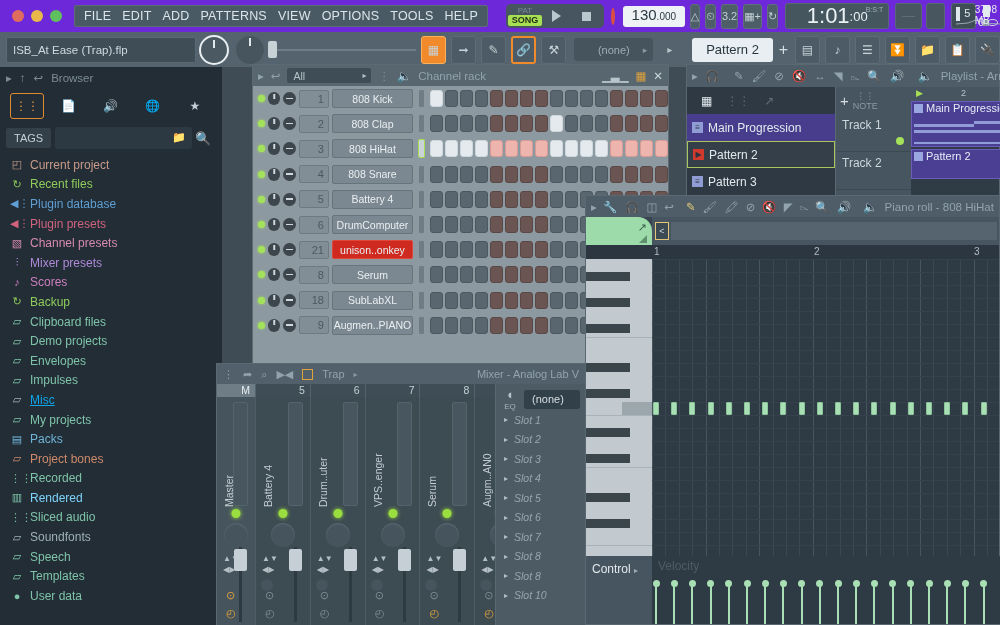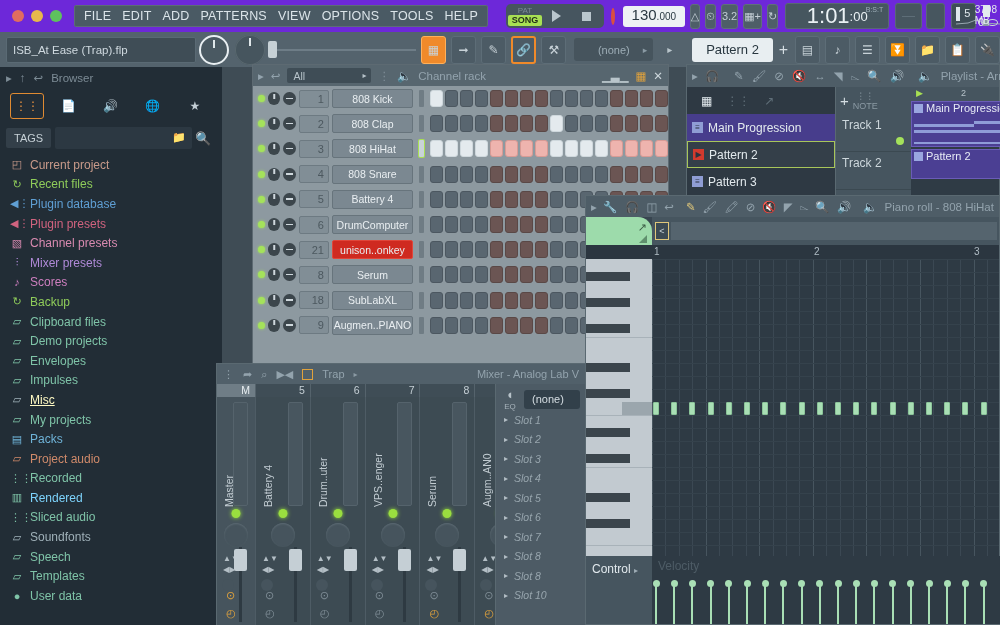--- a/index.html
+++ b/index.html
@@ -384,33 +384,33 @@
       <div class="bri">
         <span class="ic" style="color: rgb(127, 196, 168);">▱</span>
         <span style="color: rgb(127, 196, 168);">Envelopes</span>
       </div>
       <div class="bri">
         <span class="ic" style="color: rgb(127, 196, 168);">▱</span>
         <span style="color: rgb(127, 196, 168);">Impulses</span>
       </div>
       <div class="bri">
         <span class="ic" style="color: rgb(159, 176, 184);">▱</span>
-        <span style="color: #fef9c3; text-decoration: underline;">Misc</span>
+        <span style="color: #0ea5e9; text-decoration: underline;">Misc</span>
       </div>
       <div class="bri">
         <span class="ic" style="color: rgb(127, 196, 168);">▱</span>
         <span style="color: rgb(127, 196, 168);">My projects</span>
       </div>
       <div class="bri">
         <span class="ic" style="color: rgb(111, 179, 216);">▤</span>
         <span style="color: rgb(111, 179, 216);">Packs</span>
       </div>
       <div class="bri">
         <span class="ic" style="color: rgb(208, 138, 106);">▱</span>
-        <span style="color: rgb(208, 138, 106);">Project audio</span>
+        <span style="color: rgb(208, 138, 106);">Project bones</span>
       </div>
       <div class="bri">
         <span class="ic" style="color: rgb(127, 196, 168);">⋮⋮</span>
         <span style="color: rgb(127, 196, 168);">Recorded</span>
       </div>
       <div class="bri">
         <span class="ic" style="color: rgb(127, 196, 168);">▥</span>
         <span style="color: #7dd3fc;">Rendered</span>
       </div>
       <div class="bri">

